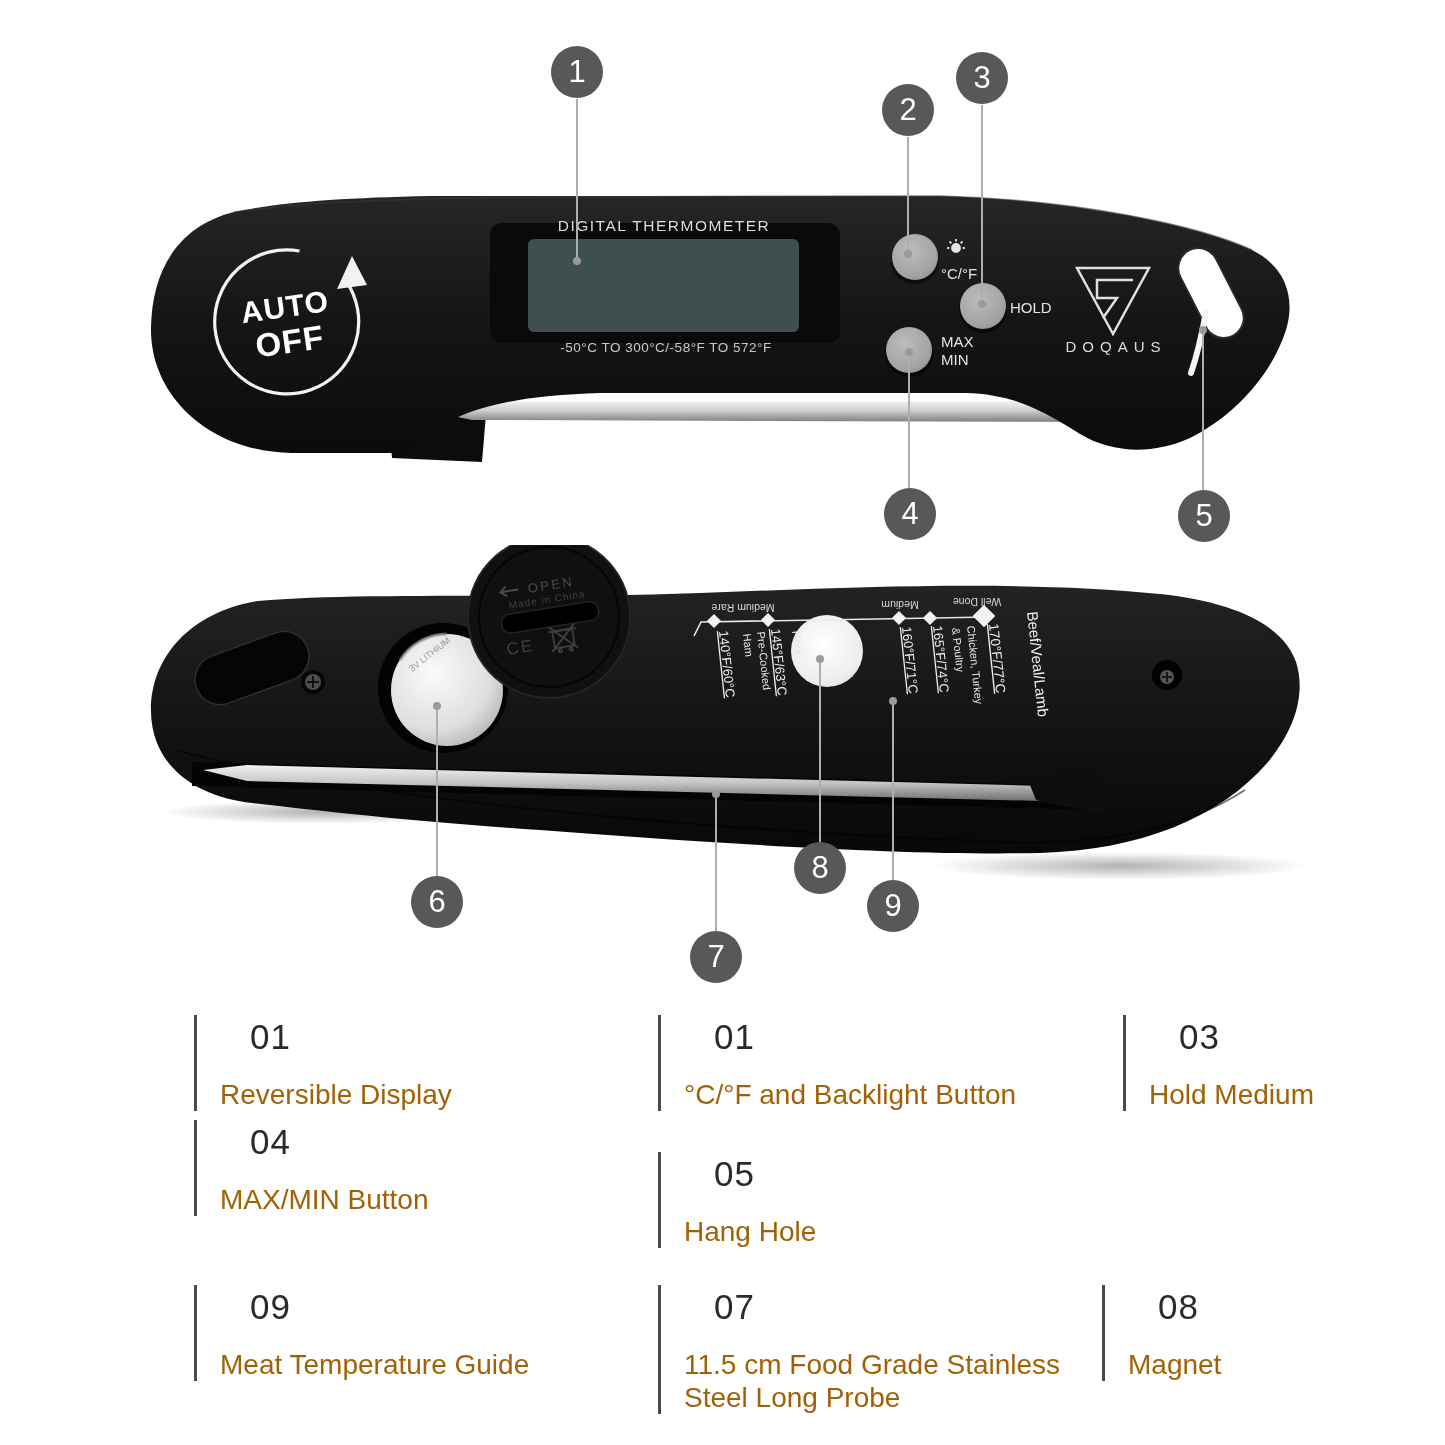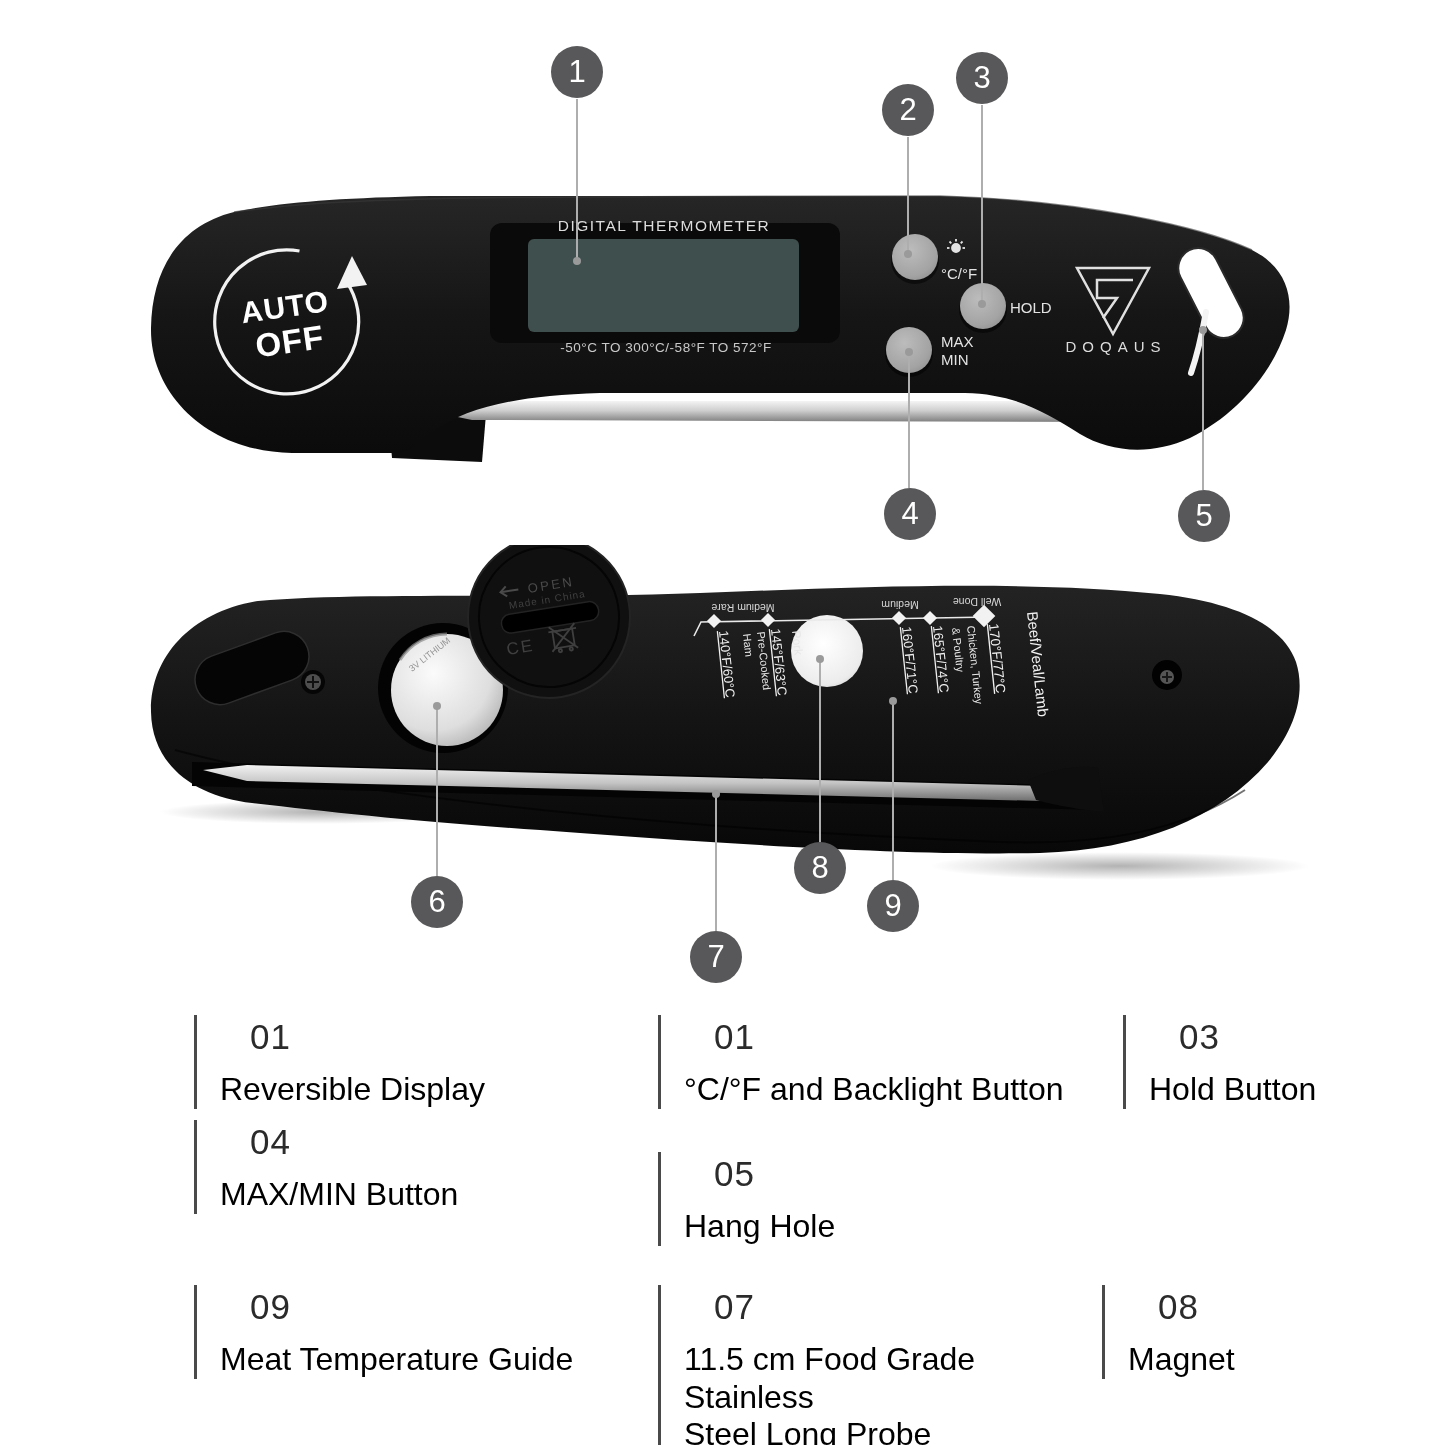--- a/index.html
+++ b/index.html
@@ -14,21 +14,21 @@
     background:#58585a;color:#fff;display:flex;align-items:center;justify-content:center;
     font-size:31px;font-weight:400;
   }
   .callout-line{position:absolute;width:2px;background:#aeaeae;}
   .callout-dot{position:absolute;width:8px;height:8px;border-radius:50%;background:#9a9a9a;}
   
   .legend-item{
     position:absolute;border-left:3px solid #4a4a4a;padding:4px 0 0 23px;
   }
   .legend-num{font-size:35px;line-height:1.05;color:#2b2b2b;letter-spacing:1px;margin-left:30px;}
-  .legend-label{font-size:32px;line-height:1.18;color:#000000;margin-top:15px;}
+  .legend-label{font-size:28px;line-height:1.18;color:#a16207;margin-top:22px;}
 </style>
 </head>
 <body>
 
 <div class="stage">
 
   <svg class="product-svg" style="left:140px;top:180px;" width="1170" height="295" viewBox="140 180 1170 295">
     <defs>
       <linearGradient id="bodyGradF" x1="0" y1="0" x2="0" y2="1">
         <stop offset="0" stop-color="#262626"></stop>
@@ -262,21 +262,21 @@
   <div class="legend-item" style="left:194px;top:1015px;min-height:84px;width:420px;">
     <div class="legend-num">01</div>
     <div class="legend-label">Reversible Display</div>
   </div>
   <div class="legend-item" style="left:658px;top:1015px;min-height:84px;width:420px;">
     <div class="legend-num">01</div>
     <div class="legend-label">°C/°F and Backlight Button</div>
   </div>
   <div class="legend-item" style="left:1123px;top:1015px;min-height:84px;width:280px;">
     <div class="legend-num">03</div>
-    <div class="legend-label">Hold Button</div>
+    <div class="legend-label">Hold Medium</div>
   </div>
 
   <div class="legend-item" style="left:194px;top:1120px;min-height:80px;width:420px;">
     <div class="legend-num">04</div>
     <div class="legend-label">MAX/MIN Button</div>
   </div>
   <div class="legend-item" style="left:658px;top:1152px;min-height:80px;width:420px;">
     <div class="legend-num">05</div>
     <div class="legend-label">Hang Hole</div>
   </div>

